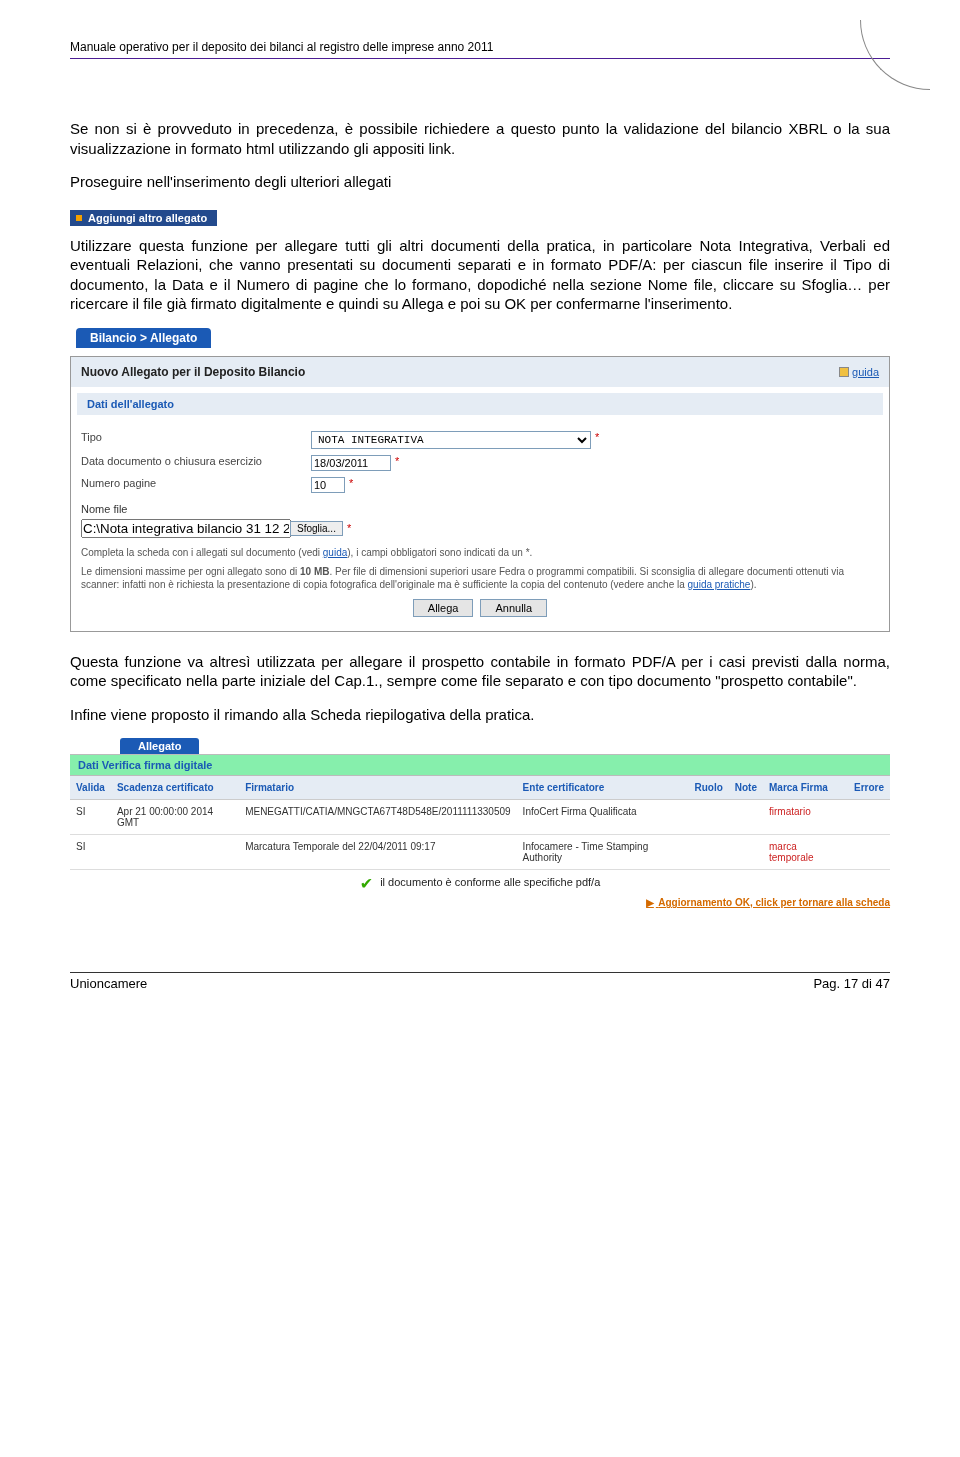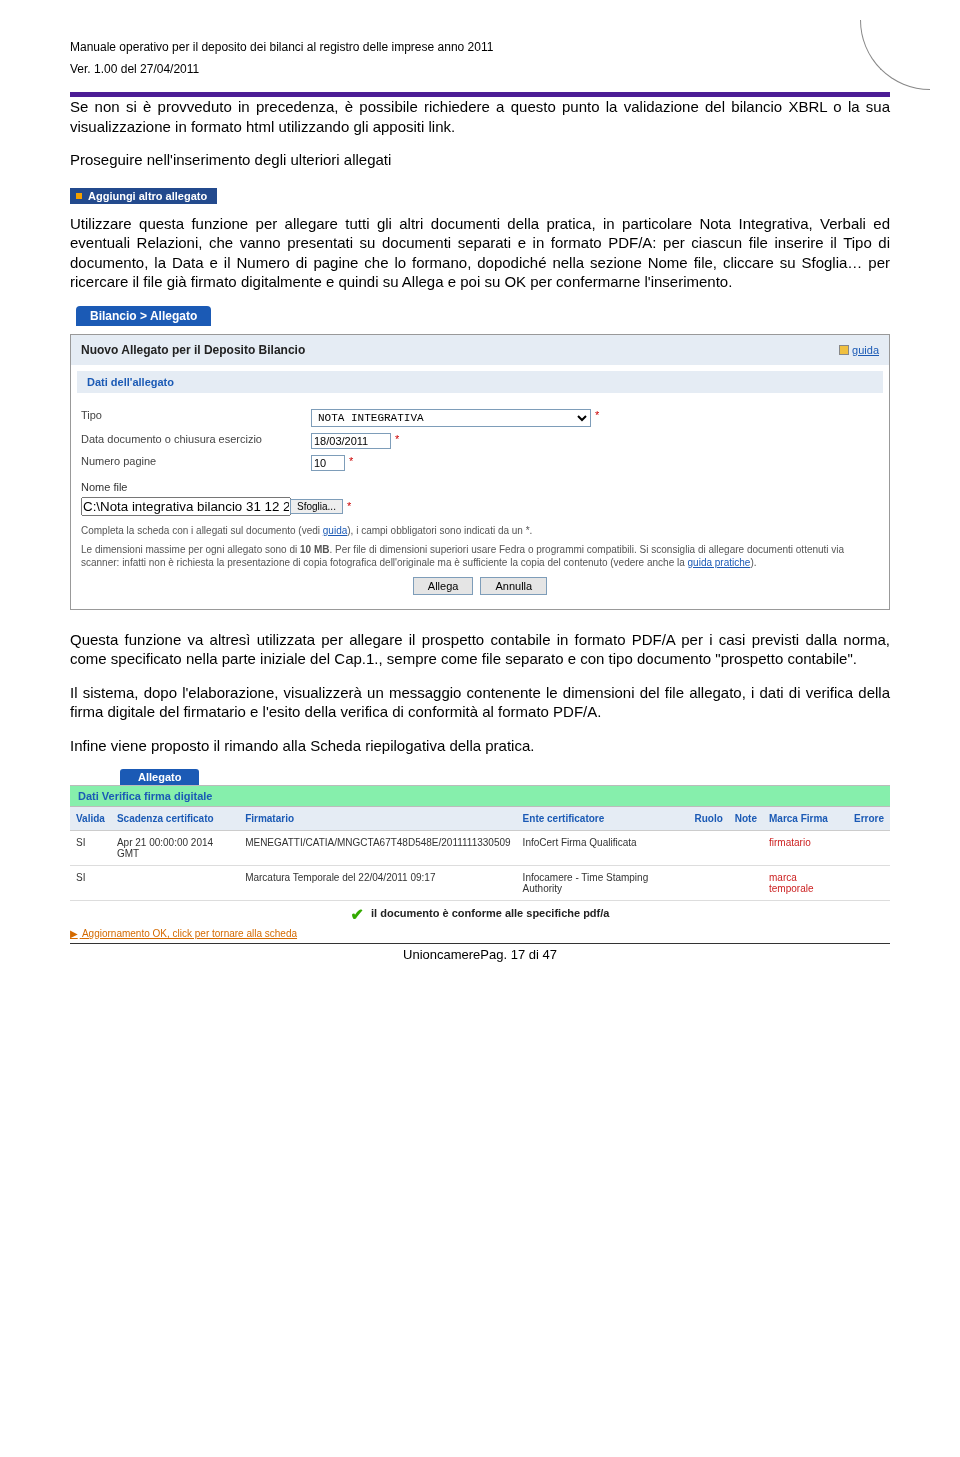--- a/index.html
+++ b/index.html
@@ -1,18 +1,18 @@
 <!DOCTYPE html>
 <html><head>
 <meta charset="utf-8">
 <style>
   * { box-sizing: border-box; margin: 0; padding: 0; }
   body { font-family: Verdana, Arial, sans-serif; background: #fff; color: #000; width: 960px; margin: 0 auto; font-size: 13px; }
   .page { padding: 40px 70px 30px 70px; position: relative; }
-  .header-line { border-bottom: 5px solid #4c1d95; padding-bottom: 16px; position: relative; }
+  .header-line { border-bottom: 1px solid #4c1d95; padding-bottom: 4px; margin-bottom: 60px; position: relative; }
   .header-line .title { font-size: 12px; }
   .header-line .ver { font-size: 12px; margin-top: 8px; }
   .corner { position: absolute; top: -20px; right: -40px; width: 70px; height: 70px; border: 1px solid #888; border-top: none; border-right: none; border-radius: 0 0 0 70px; }
   .body-text { font-size: 15px; line-height: 1.3; text-align: justify; margin-bottom: 14px; }
   .aggiungi-btn { display: inline-flex; align-items: center; background: #234a8d; color: #fff; font-weight: bold; font-size: 11px; padding: 2px 10px 2px 6px; margin: 4px 0 10px 0; }
   .aggiungi-btn .sq { width: 6px; height: 6px; background: #f4a000; margin-right: 6px; }
   .panel { border: 1px solid #999; margin: 8px 0 20px 0; }
   .panel-tab { display: inline-block; background: #1b5ab5; color: #fff; font-weight: bold; padding: 3px 14px; font-size: 12px; margin-left: 6px; border-radius: 4px 4px 0 0; }
   .panel-sub { background: #e5ecf4; padding: 8px 10px; font-size: 12px; display: flex; justify-content: space-between; align-items: center; }
   .panel-sub .left { font-weight: bold; color: #222; }
@@ -34,34 +34,33 @@
   .help a { color: #1b5ab5; text-decoration: underline; }
   .btnrow { text-align: center; margin: 8px 0 4px 0; }
   .btnrow button { border: 1px solid #7e9db9; background: #e5e5e5; font-size: 11px; padding: 2px 14px; margin: 0 2px; }
   .verify { margin-top: 14px; font-size: 10px; }
   .verify-tab { display: inline-block; background: #1b5ab5; color: #fff; font-weight: bold; padding: 2px 18px; font-size: 11px; border-radius: 3px 3px 0 0; margin-left: 50px; }
   .verify-head { background: #86efac; border-top: 1px solid #bbb; border-bottom: 1px solid #bbb; color: #1b5ab5; font-weight: bold; padding: 4px 8px; font-size: 11px; }
   .verify table { width: 100%; border-collapse: collapse; font-size: 10px; }
   .verify th { background: #e5ecf4; color: #1b5ab5; font-weight: bold; text-align: left; padding: 6px 6px; border-bottom: 1px solid #ccc; }
   .verify td { padding: 6px 6px; border-bottom: 1px solid #ddd; color: #333; vertical-align: top; }
   .verify td.red { color: #c22; }
-  .conforme { text-align: center; font-weight: bold; color: #222; padding: 4px 0; font-size: 11px; }
+  .conforme { text-align: center; font-weight: normal; color: #222; padding: 4px 0; font-size: 11px; }
   .conforme .chk { color: #3a0; font-size: 16px; vertical-align: middle; margin-right: 4px; }
-  .aggok { text-align: left; color: #d46a00; font-weight: normal; font-size: 10px; text-decoration: underline; padding-bottom: 4px; }
+  .aggok { text-align: right; color: #d46a00; font-weight: bold; font-size: 10px; text-decoration: underline; padding-bottom: 4px; }
   .aggok .tri { color: #d46a00; margin-right: 2px; }
-  .footer { border-top: 1px solid #333; display: flex; justify-content: center; font-size: 13px; padding-top: 3px; }
+  .footer { border-top: 1px solid #333; margin-top: 60px; display: flex; justify-content: space-between; font-size: 13px; padding-top: 3px; }
   .guide-icon { display:inline-block; width:10px; height:10px; border:1px solid #888; background:#f0c040; margin-right:3px; vertical-align:middle;}
 </style>
 </head>
 <body>
 
 <div class="page">
   <div class="header-line">
     <div class="title">Manuale operativo per il deposito dei bilanci al registro delle imprese anno 2011</div>
-    <div class="ver">Ver. 1.00 del 27/04/2011</div>
     <div class="corner"></div>
   </div>
 
   <p class="body-text">Se non si è provveduto in precedenza, è possibile richiedere a questo punto la validazione del bilancio XBRL o la sua visualizzazione in formato html utilizzando gli appositi link.</p>
   <p class="body-text">Proseguire nell'inserimento degli ulteriori allegati</p>
 
   <div class="aggiungi-btn">
     <span class="sq"></span>
     <span>Aggiungi altro allegato</span>
   </div>
@@ -108,21 +107,20 @@
         </div>
         <div class="btnrow">
           <button>Allega</button>
           <button>Annulla</button>
         </div>
       </div>
     </div>
   </div>
 
   <p class="body-text">Questa funzione va altresì utilizzata per allegare il prospetto contabile in formato PDF/A per i casi previsti dalla norma, come specificato nella parte iniziale del Cap.1., sempre come file separato e con tipo documento "prospetto contabile".</p>
-  <p class="body-text">Il sistema, dopo l'elaborazione, visualizzerà un messaggio contenente le dimensioni del file allegato, i dati di verifica della firma digitale del firmatario e l'esito della verifica di conformità al formato PDF/A.</p>
   <p class="body-text">Infine viene proposto il rimando alla Scheda riepilogativa della pratica.</p>
 
   <div class="verify">
     <div class="verify-tab">Allegato</div>
     <div class="verify-head">Dati Verifica firma digitale</div>
     <table>
       <thead>
           <tr>
         <th>Valida</th>
         <th>Scadenza certificato</th>

